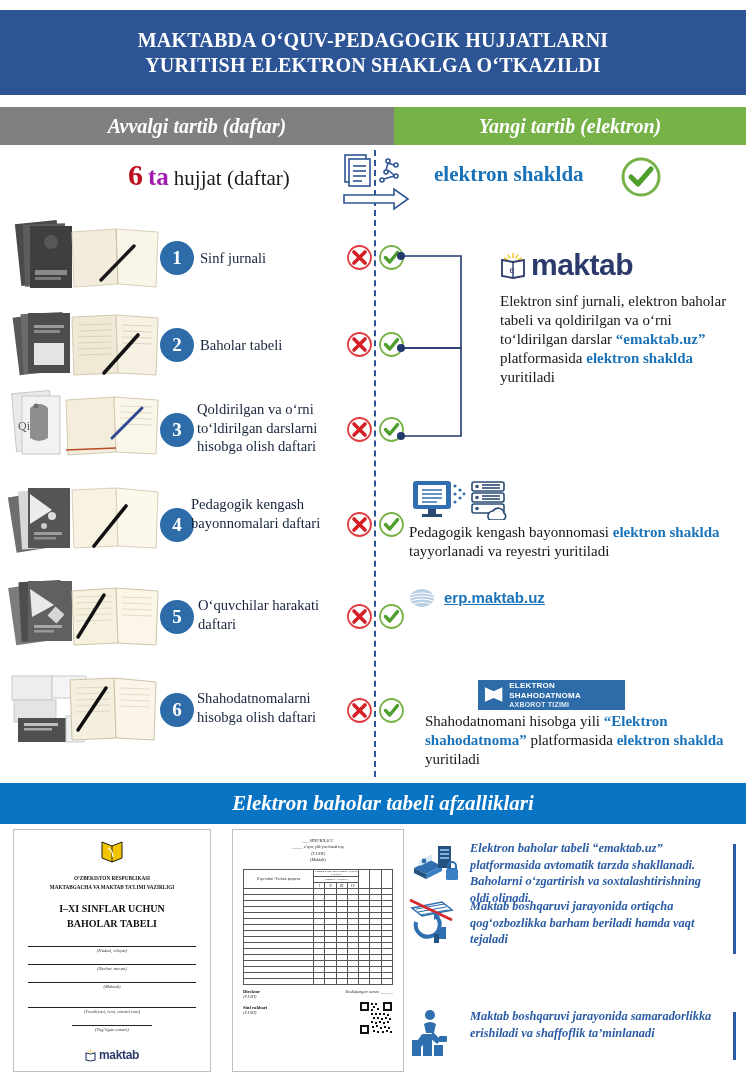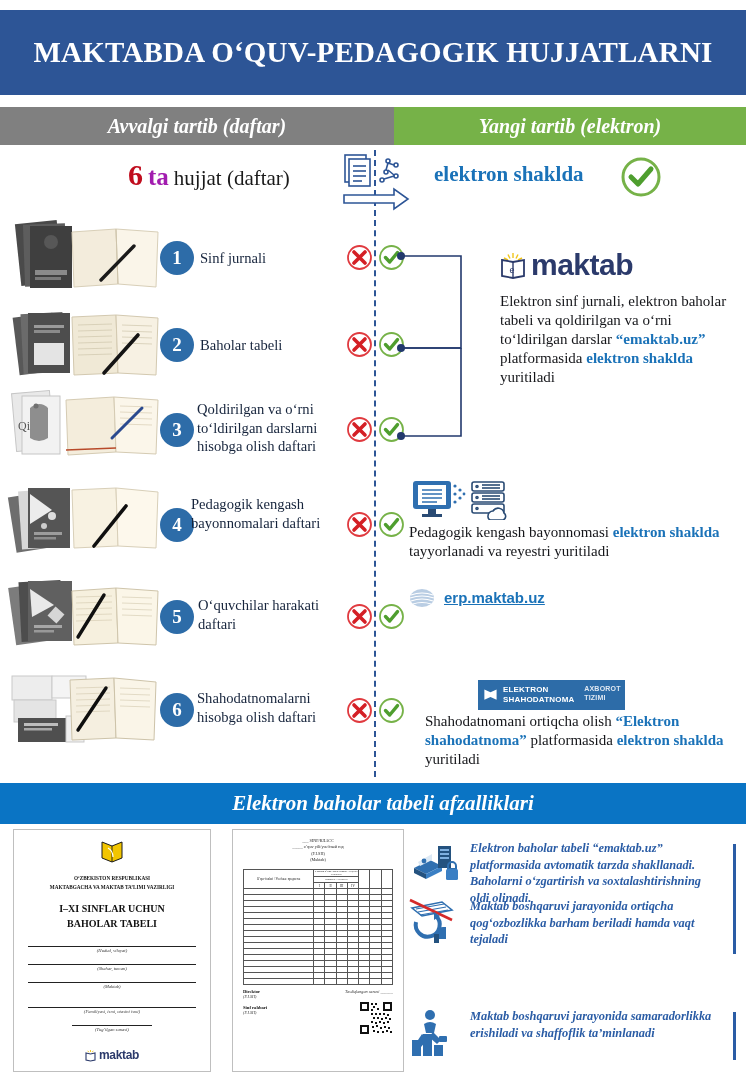--- a/index.html
+++ b/index.html
@@ -11,21 +11,21 @@
   }
   .page { position: relative; width: 746px; height: 1079px; background:#fff; }
 
   
   .header {
     position:absolute; left:0; top:10px; width:746px; height:85px;
     background:#2d5596; display:flex; align-items:center; justify-content:center;
     flex-direction:column;
   }
   .header .line {
-    color:#ffffff; font-weight:bold; font-size:29px; letter-spacing:0.2px;
+    color:#ffffff; font-weight:bold; font-size:20px; letter-spacing:0.2px;
     font-family:"Liberation Serif", serif; line-height:1.22; text-align:center;
     white-space:nowrap;
   }
 
   
   .colbars { position:absolute; left:0; top:107px; width:746px; height:38px; display:flex; }
   .colbar-old { width:415px; background:#808080; display:flex; align-items:center; justify-content:center; }
   .colbar-new { width:371px; background:#76b248; display:flex; align-items:center; justify-content:center; }
   .colbar-label {
     color:#ffffff; font-size:20px; font-weight:bold; font-style:italic;
@@ -142,20 +142,21 @@
   .benefit-bar { position:absolute; right:-16px; top:4px; width:3px; background:#2a5ca5; }
   .benefit-icon { position:absolute; left:-62px; top:0; }
 </style>
 </head>
 <body>
 
 <div class="page">
 
   <div class="header">
     <div class="line">MAKTABDA O‘QUV-PEDAGOGIK HUJJATLARNI</div>
+    <div class="line">YURITISH ELEKTRON SHAKLGA O‘TKAZILDI</div>
   </div>
 
   <div class="colbars">
     <div class="colbar-old">
       <span class="colbar-label">Avvalgi tartib (daftar)</span>
     </div>
     <div class="colbar-new">
       <span class="colbar-label">Yangi tartib (elektron)</span>
     </div>
   </div>
@@ -473,27 +474,27 @@
           <path d="M5 18 q9 -3 18 0"></path>
       </g>
     </g>
   </svg>
   <div class="erp-link" style="left:444px;top:589px">erp.maktab.uz</div>
 
   <div class="shahodat-badge">
     <svg width="22" height="20" viewBox="0 0 22 20">
       <path d="M2 2 L11 6 L20 2 L20 17 L11 13 L2 17 Z" fill="#fff"></path>
     </svg>
-    <span style="display:flex;flex-direction:row;line-height:1.25">
+    <span style="display:flex;flex-direction:column;line-height:1.25">
       <span class="sb-t1">ELEKTRON SHAHODATNOMA</span>
       <span class="sb-t2">AXBOROT TIZIMI</span>
     </span>
   </div>
   <div class="desc" style="left:425px;top:712px;width:300px">
-    <span>Shahodatnomani ortiqcha olish </span><b>“Elektron shahodatnoma”</b><span> platformasida </span><b>elektron shaklda</b><span> yuritiladi</span>
+    <span>Shahodatnomani hisobga yili </span><b>“Elektron shahodatnoma”</b><span> platformasida </span><b>elektron shaklda</b><span> yuritiladi</span>
   </div>
 
   <div class="banner">
     <span>Elektron baholar tabeli afzalliklari</span>
   </div>
 
   <div class="doccard doc1">
     <div style="text-align:center;margin-top:8px">
       <svg width="26" height="26" viewBox="0 0 26 26">
         <path d="M3 4 L13 8 L23 4 L23 20 L13 24 L3 20 Z" fill="#f2c500" stroke="#1a1a1a" stroke-width="1"></path>

